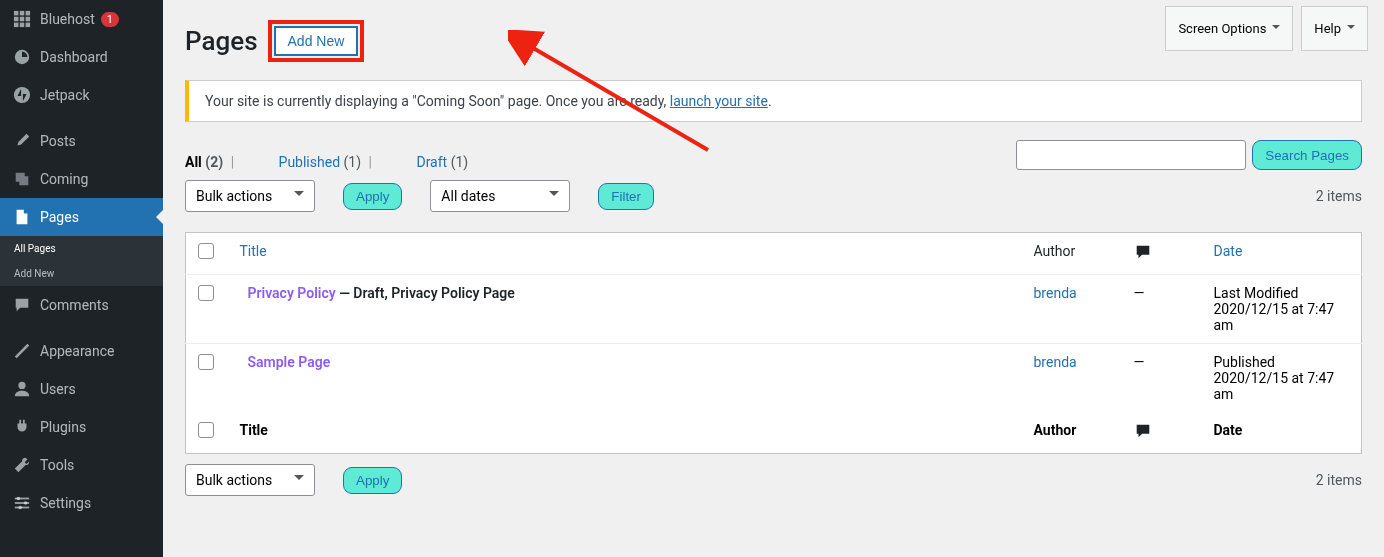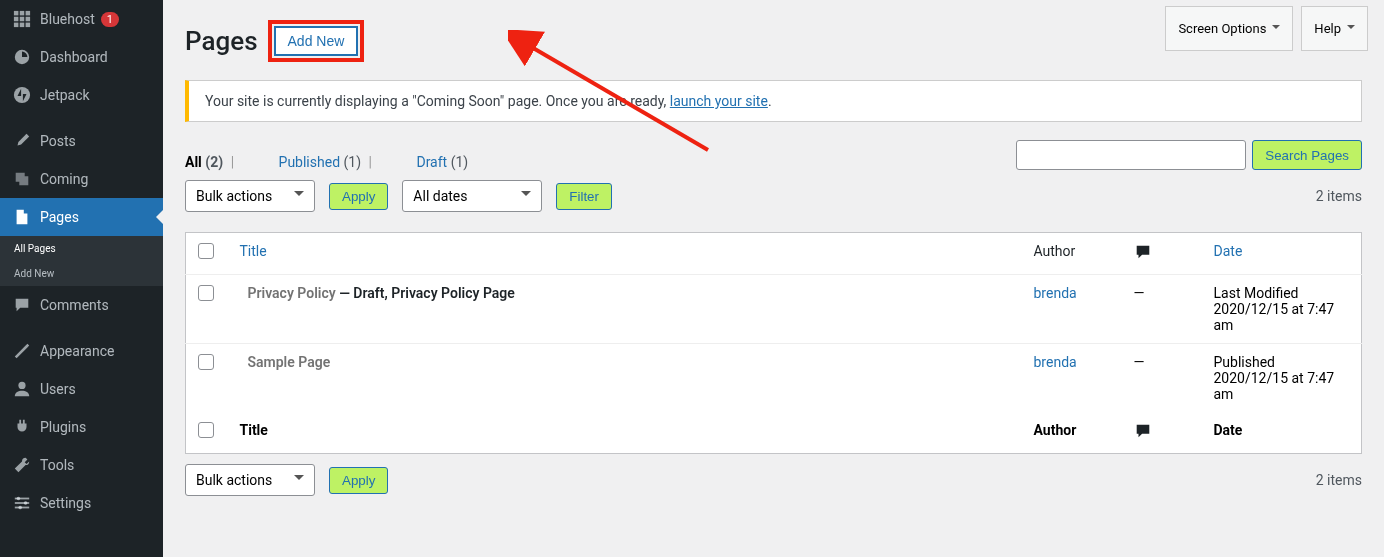--- a/index.html
+++ b/index.html
@@ -24,34 +24,34 @@
 .addnew-highlight { border:4px solid #e21; padding:2px; display:inline-block; }
 .notice { background:#fff; border:1px solid #ccc; border-left:4px solid #ffb900; padding:12px 16px; margin-top:18px; font-size:14px; color:#3c434a; }
 .notice a { color:#2271b1; text-decoration:underline; }
 .filter-row { display:flex; justify-content:space-between; align-items:flex-end; margin-top:18px; }
 .status-links { font-size:14px; }
 .status-links .sep { color:#999; margin:0 4px; }
 .status-links a { color:#2271b1; text-decoration:none;margin-left:37px; }
 .status-links .count { color:#50575e; }
 .search-wrap { display:flex; gap:6px; }
 .search-input { border:1px solid #8c8f94; padding:4px 8px; width:230px; height:30px; border-radius:3px; }
-.btn-outline { border:1px solid #2271b1; color:#2271b1; background:#bef264; padding:5px 12px; cursor:pointer; border-radius:3px; }
+.btn-outline { border:1px solid #2271b1; color:#2271b1; background:#5eead4; padding:5px 12px; cursor:pointer; border-radius:9px; }
 .actions-row { display:flex; align-items:center; gap:10px; margin-top:10px; justify-content:space-between; }
-.actions-left { display:flex; gap:14px; align-items:center; }
+.actions-left { display:flex; gap:28px; align-items:center; }
 .select { border:1px solid #8c8f94; background:#fff; padding:4px 30px 4px 10px; height:32px; appearance:none; border-radius:3px; display:flex; align-items:center; position:relative; cursor:pointer; }
 .select::after { content:''; position:absolute; right:10px; top:50%; transform:translateY(-50%); border:5px solid transparent; border-top-color:#555; }
 .items-count { color:#50575e; font-size:14px; }
 .table { width:100%; background:#fff; border:1px solid #c3c4c7; border-collapse:collapse; margin-top:20px; }
 .table th, .table td { text-align:left; padding:10px 12px; vertical-align:top; }
 .table thead th { font-weight:400; color:#2271b1; cursor:pointer; }
 .table thead th.nolinks { color:#1d2327; }
 .table tbody tr { border-top:1px solid #eee; }
 .checkbox { width:16px; height:16px; border:1px solid #8c8f94; border-radius:3px; display:inline-block; cursor:pointer; }
 .row-title { color:#2271b1; font-weight:600; }
-.row-title a { color:#737373; text-decoration:none;padding-left:8px; }
+.row-title a { color:#8b5cf6; text-decoration:none;padding-left:8px; }
 .post-state { color:#1d2327; font-weight:600; }
 .author-link { color:#2271b1; text-decoration:none; }
 .comment-icon { width:18px; height:18px; fill:#1d2327; }
 .arrow-svg { position:absolute; top:30px; left:345px; pointer-events:none; }
 .col-cb { width:42px; }
 .col-author { width:100px; }
 .col-comments { width:80px; }
 .col-date { width:160px; }
 .tri { width:0; height:0; border:4px solid transparent; border-top-color:#555; display:inline-block; margin-left:2px; }
 </style>

